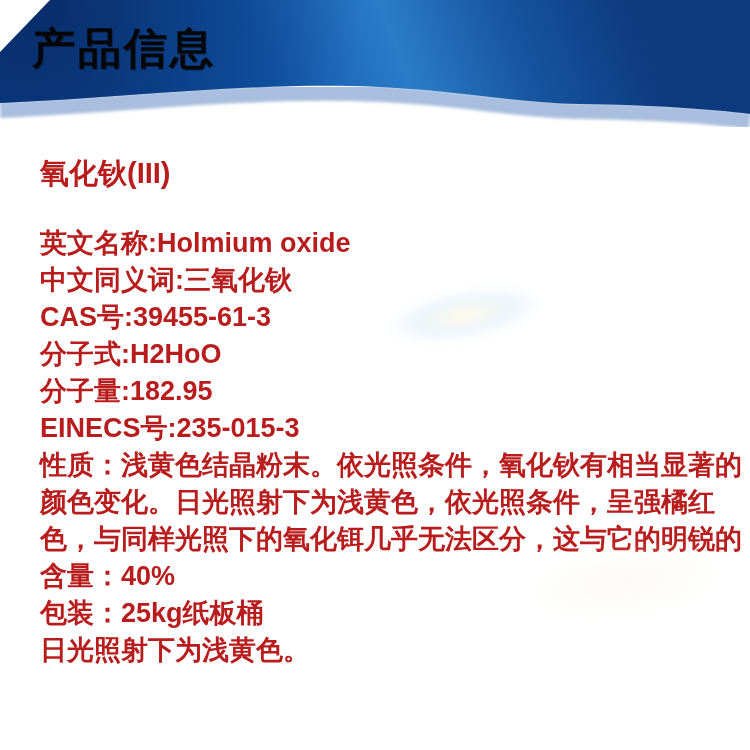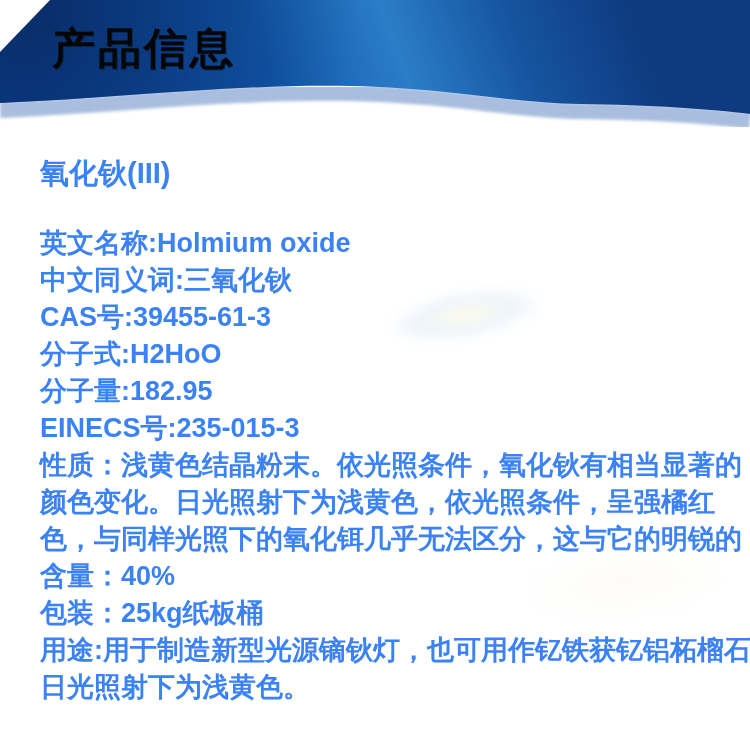--- a/index.html
+++ b/index.html
@@ -23,36 +23,36 @@
     height: 140px;
   }
   .banner svg {
     display: block;
     position: absolute;
     left: 0;
     top: 0;
   }
   .banner-title {
     position: absolute;
-    left: 52px;
+    left: 32px;
     top: 24px;
     margin: 0;
     font-size: 43px;
     line-height: 48px;
     font-weight: 900;
     letter-spacing: 3px;
     color: #060606;
     text-shadow: 1px 1px 0 rgba(0,0,0,0.35);
   }
 
   
   .content {
     position: relative;
     padding: 16px 8px 0 40px;
-    color: #3b82f6;
+    color: #b91c1c;
     font-weight: 700;
   }
   .product-title {
     margin: 0 0 35px 0;
     font-size: 29px;
     line-height: 34px;
     font-weight: 700;
   }
   .text-line {
     font-size: 27px;
@@ -124,21 +124,20 @@
         <div class="text-line">分子量:182.95</div>
         <div class="text-line">EINECS号:235-015-3</div>
       </div>
 
     <div>
         <div class="text-line">性质：浅黄色结晶粉末。依光照条件，氧化钬有相当显著的</div>
         <div class="text-line">颜色变化。日光照射下为浅黄色，依光照条件，呈强橘红</div>
         <div class="text-line">色，与同样光照下的氧化铒几乎无法区分，这与它的明锐的</div>
         <div class="text-line">含量：40%</div>
         <div class="text-line">包装：25kg纸板桶</div>
-        <div class="text-line">用途:用于制造新型光源镝钬灯，也可用作钇铁获钇铝柘榴石</div>
         <div class="text-line">日光照射下为浅黄色。</div>
       </div>
   </main>
 
   <div class="smudge smudge-a"></div>
   <div class="smudge smudge-b"></div>
 
 </div>
 
 </body></html>

